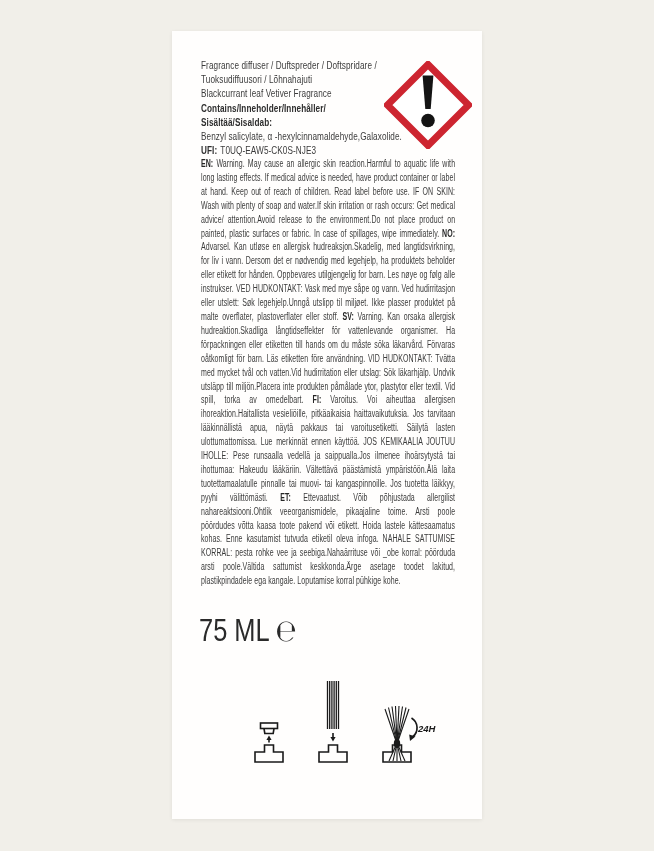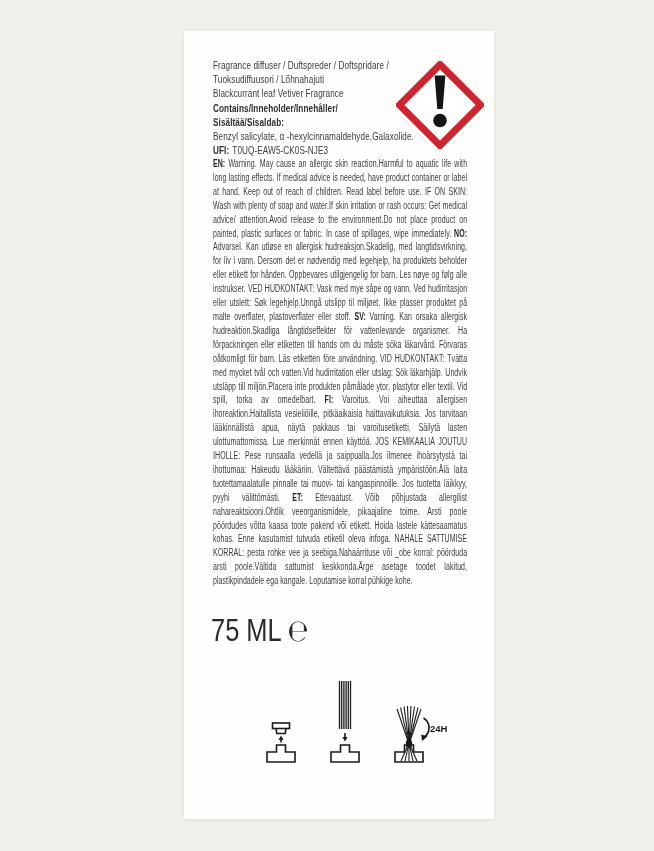--- a/index.html
+++ b/index.html
@@ -6,21 +6,21 @@
   html, body { width: 654px; height: 851px; }
   body {
     background: #f1efe9;
     font-family: "Liberation Sans", sans-serif;
     color: #3b3b3b;
     position: relative;
     overflow: hidden;
   }
   .label {
     position: absolute;
-    left: 184px; top: 31px;
+    left: 172px; top: 31px;
     width: 310px; height: 788px;
     background: #fffefd;
     box-shadow: 0 1px 4px rgba(0,0,0,0.07);
   }
   .header-text {
     position: absolute;
     left: 29px; top: 27px;
     width: 340px;
     transform: scaleX(0.78);
     transform-origin: 0 0;
@@ -63,20 +63,21 @@
     font-family: "DejaVu Sans", sans-serif;
     margin-left: 7px;
     font-size: 30px;
   }
   .icons-row {
     position: absolute;
     left: 82px; top: 650px;
     display: flex;
     gap: 34px;
     align-items: flex-end;
+    font-style: italic;
   }
   .icons-row svg { display: block; }
 </style>
 </head>
 <body>
 
 <div class="label">
 
   <div class="header-text">
     <div class="line">Fragrance diffuser / Duftspreder / Doftspridare /</div>

